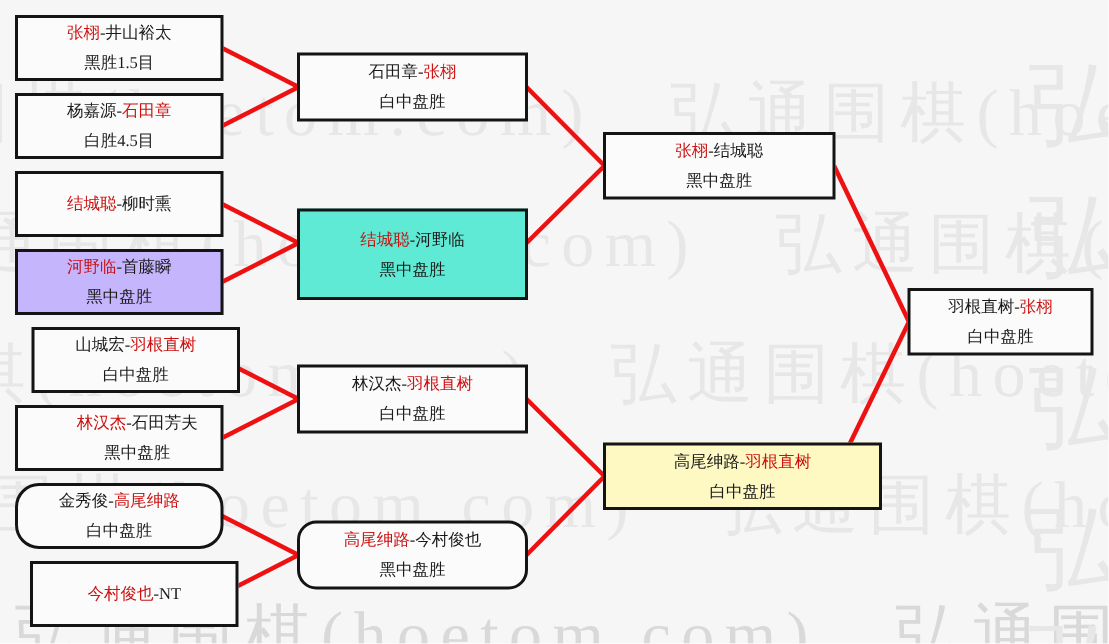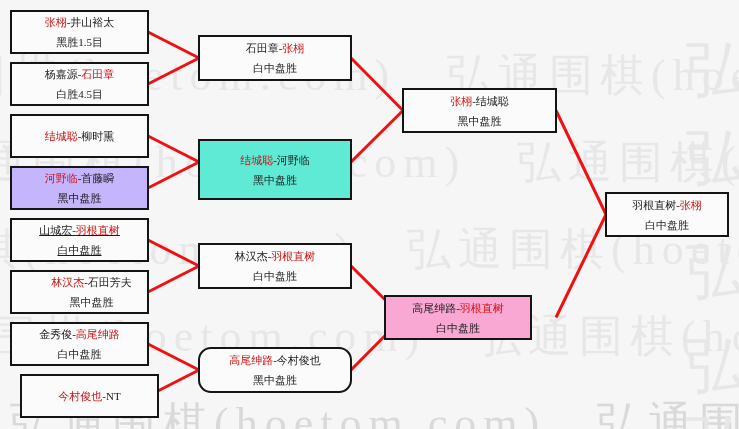--- a/index.html
+++ b/index.html
@@ -68,29 +68,29 @@
       <div class="match-line"><span>杨嘉源</span><span>-</span><span class="win" style="color: rgb(204, 17, 17);">石田章</span></div>
       <div class="match-line">白胜4.5目</div>
     </div>
     <div class="match-box" style="left: 10px; top: 114px; width: 139px; height: 44px; background: rgb(251, 251, 251); border-color: rgb(20, 20, 20); color: rgb(26, 26, 26);">
       <div class="match-line"><span class="win" style="color: rgb(204, 17, 17);">结城聪</span><span>-</span><span>柳时熏</span></div>
     </div>
     <div class="match-box" style="left: 10px; top: 166px; width: 139px; height: 44px; background: #c4b5fd; border-color: rgb(20, 20, 20); color: rgb(26, 26, 26);">
       <div class="match-line"><span class="win" style="color: rgb(204, 17, 17);">河野临</span><span>-</span><span>首藤瞬</span></div>
       <div class="match-line">黑中盘胜</div>
     </div>
-    <div class="match-box" style="left: 10px; top: 218px; width: 139px; height: 44px; background: rgb(251, 251, 251); border-color: rgb(20, 20, 20); color: rgb(26, 26, 26); text-decoration: underline;">
+    <div class="match-box" style="left: 21px; top: 218px; width: 139px; height: 44px; background: rgb(251, 251, 251); border-color: rgb(20, 20, 20); color: rgb(26, 26, 26);">
       <div class="match-line"><span>山城宏</span><span>-</span><span class="win" style="color: rgb(204, 17, 17);">羽根直树</span></div>
       <div class="match-line">白中盘胜</div>
     </div>
     <div class="match-box" style="left: 10px; top: 270px; width: 139px; height: 44px; background: rgb(251, 251, 251); border-color: rgb(20, 20, 20); color: rgb(26, 26, 26); padding-left: 24px;">
       <div class="match-line"><span class="win" style="color: rgb(204, 17, 17);">林汉杰</span><span>-</span><span>石田芳夫</span></div>
       <div class="match-line">黑中盘胜</div>
     </div>
-    <div class="match-box" style="left: 10px; top: 322px; width: 139px; height: 44px; background: rgb(251, 251, 251); border-color: rgb(20, 20, 20); color: rgb(26, 26, 26);">
+    <div class="match-box" style="left: 10px; top: 322px; width: 139px; height: 44px; background: rgb(251, 251, 251); border-color: rgb(20, 20, 20); color: rgb(26, 26, 26); border-radius: 16px;">
       <div class="match-line"><span>金秀俊</span><span>-</span><span class="win" style="color: rgb(204, 17, 17);">高尾绅路</span></div>
       <div class="match-line">白中盘胜</div>
     </div>
     <div class="match-box" style="left: 20px; top: 374px; width: 139px; height: 44px; background: rgb(251, 251, 251); border-color: rgb(20, 20, 20); color: rgb(26, 26, 26);">
       <div class="match-line"><span class="win" style="color: rgb(204, 17, 17);">今村俊也</span><span>-</span><span>NT</span></div>
     </div>
     <div class="match-box" style="left: 198px; top: 35px; width: 154px; height: 46px; background: rgb(251, 251, 251); border-color: rgb(20, 20, 20); color: rgb(26, 26, 26);">
       <div class="match-line"><span>石田章</span><span>-</span><span class="win" style="color: rgb(204, 17, 17);">张栩</span></div>
       <div class="match-line">白中盘胜</div>
     </div>
@@ -103,21 +103,21 @@
       <div class="match-line">白中盘胜</div>
     </div>
     <div class="match-box" style="left: 198px; top: 347px; width: 154px; height: 46px; background: rgb(251, 251, 251); border-color: rgb(20, 20, 20); color: rgb(26, 26, 26); border-radius: 13px;">
       <div class="match-line"><span class="win" style="color: rgb(204, 17, 17);">高尾绅路</span><span>-</span><span>今村俊也</span></div>
       <div class="match-line">黑中盘胜</div>
     </div>
     <div class="match-box" style="left: 402px; top: 88px; width: 155px; height: 45px; background: rgb(251, 251, 251); border-color: rgb(20, 20, 20); color: rgb(26, 26, 26);">
       <div class="match-line"><span class="win" style="color: rgb(204, 17, 17);">张栩</span><span>-</span><span>结城聪</span></div>
       <div class="match-line">黑中盘胜</div>
     </div>
-    <div class="match-box" style="left: 384px; top: 295px; width: 148px; height: 45px; background: #f9a8d4; border-color: rgb(20, 20, 20); color: rgb(26, 26, 26);">
+    <div class="match-box" style="left: 402px; top: 295px; width: 186px; height: 45px; background: #fef9c3; border-color: rgb(20, 20, 20); color: rgb(26, 26, 26);">
       <div class="match-line"><span>高尾绅路</span><span>-</span><span class="win" style="color: rgb(204, 17, 17);">羽根直树</span></div>
       <div class="match-line">白中盘胜</div>
     </div>
     <div class="match-box" style="left: 605px; top: 192px; width: 124px; height: 45px; background: rgb(251, 251, 251); border-color: rgb(20, 20, 20); color: rgb(26, 26, 26);">
       <div class="match-line"><span>羽根直树</span><span>-</span><span class="win" style="color: rgb(204, 17, 17);">张栩</span></div>
       <div class="match-line">白中盘胜</div>
     </div>
   </div>
 
 </body></html>

